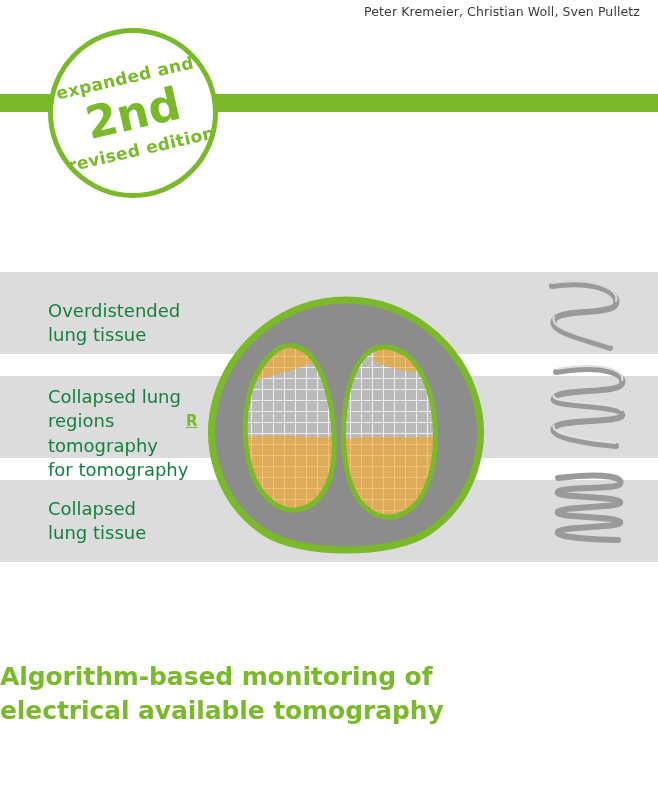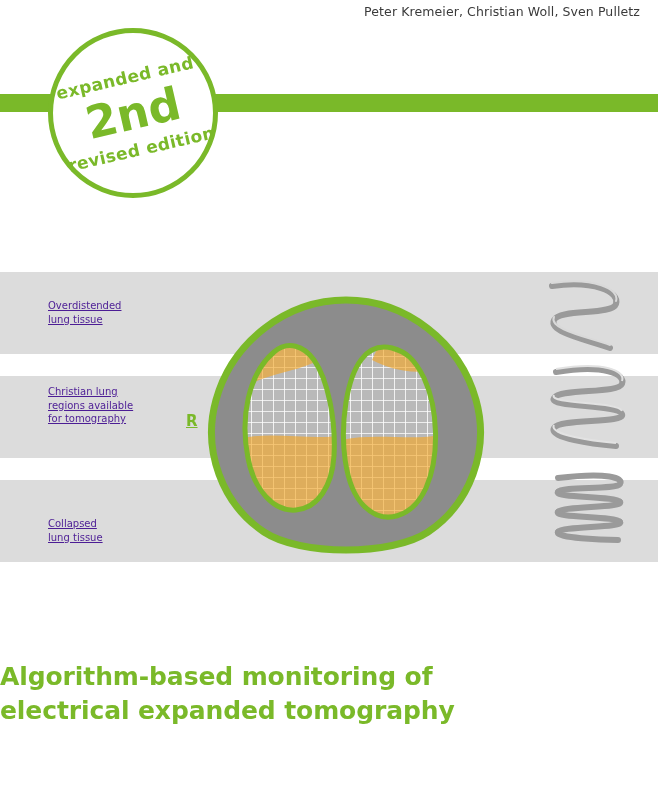--- a/index.html
+++ b/index.html
@@ -99,29 +99,28 @@
   }
   .stripe.s1 { top: 0px;   height: 82px;  background: #dcdcdc; }
   .stripe.s2 { top: 82px;  height: 22px;  background: #ffffff; }
   .stripe.s3 { top: 104px; height: 82px;  background: #dcdcdc; }
   .stripe.s4 { top: 186px; height: 22px;  background: #ffffff; }
   .stripe.s5 { top: 208px; height: 82px;  background: #dcdcdc; }
 
   .label {
     position: absolute;
     left: 48px;
-    font-size: 10px;
-    color: #4c1d95;
+    font-size: 18px;
+    color: #15803d;
     line-height: 1.35;
     width: 150px;
-    text-decoration: underline;
   }
   .label.l1 { top: 27px; }
   .label.l2 { top: 113px; }
-  .label.l3 { top: 245px; }
+  .label.l3 { top: 225px; }
 
   .r-marker {
     position: absolute;
     left: 186px;
     top: 140px;
     font-size: 15px;
     color: #7ab929;
     font-weight: bold;
     text-decoration: underline;
   }
@@ -190,22 +189,22 @@
     <div class="stripe s3"></div>
     <div class="stripe s4"></div>
     <div class="stripe s5"></div>
 
     <div class="label l1">
       <div>Overdistended</div>
       <div>lung tissue</div>
     </div>
 
     <div class="label l2">
-      <div>Christian lung</div>
-      <div>regions available</div>
+      <div>Collapsed lung</div>
+      <div>regions tomography</div>
       <div>for tomography</div>
     </div>
 
     <div class="label l3">
       <div>Collapsed</div>
       <div>lung tissue</div>
     </div>
 
     <div class="r-marker">R</div>
 
@@ -291,16 +290,16 @@
             <path d="M86 52 C90 58 28 56 24 62"></path>
             <path d="M24 62 C20 68 70 70 84 70"></path>
           </g>
         </svg>
       </div>
     </div>
   </div>
 
   <div class="title">
     <span class="line">Algorithm-based monitoring of</span>
-    <span class="line">electrical expanded tomography</span>
+    <span class="line">electrical available tomography</span>
   </div>
 
 </div>
 
 </body></html>

